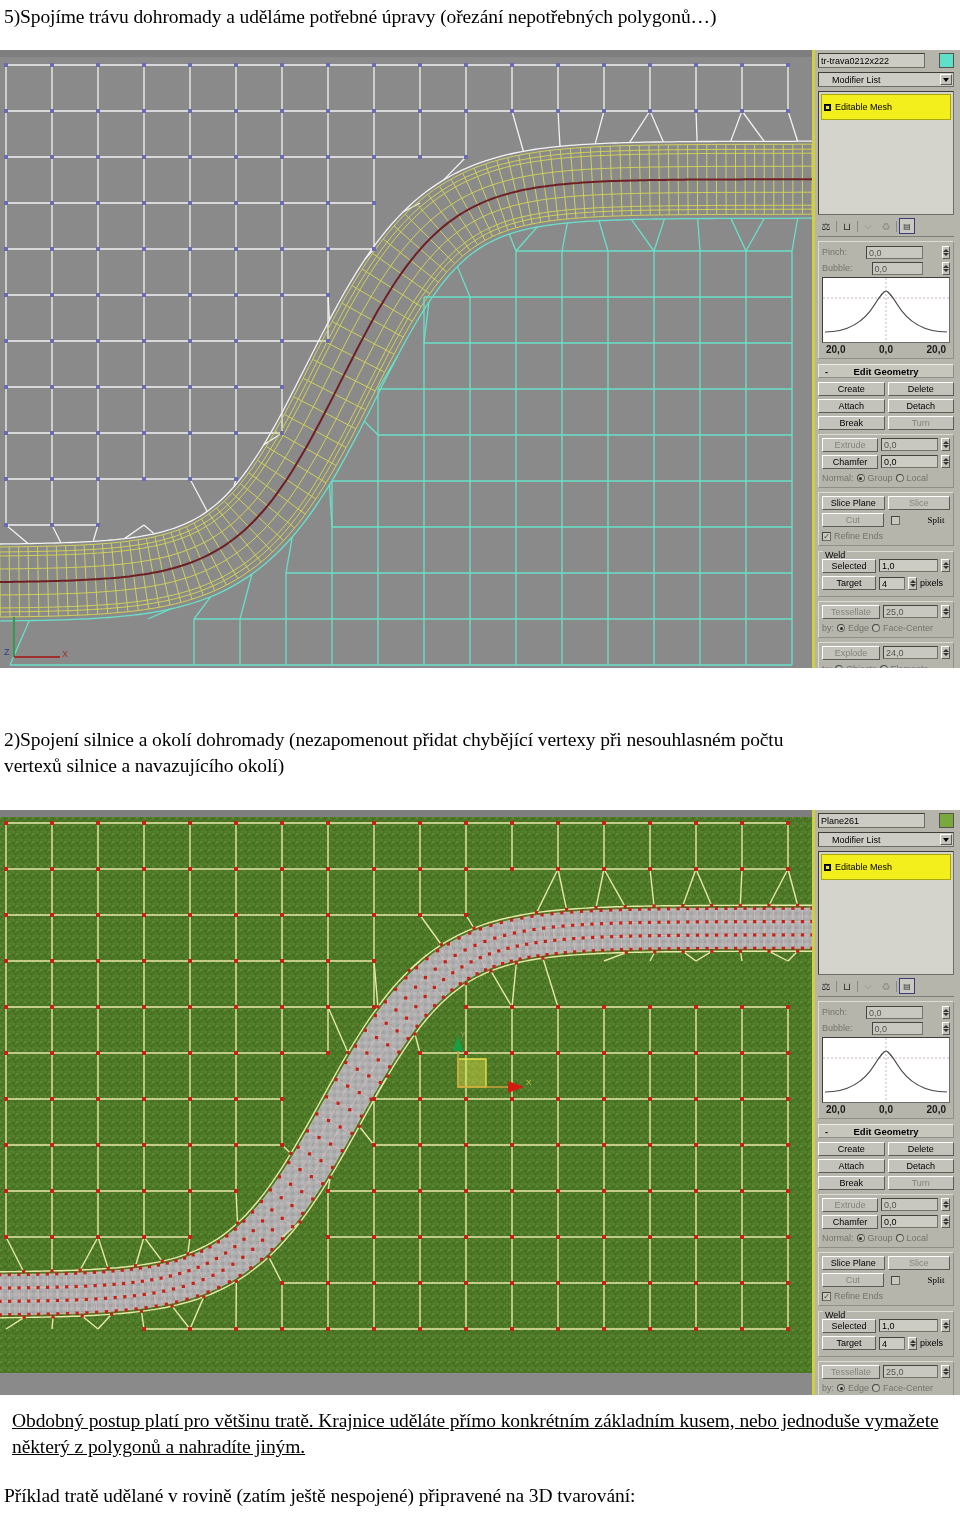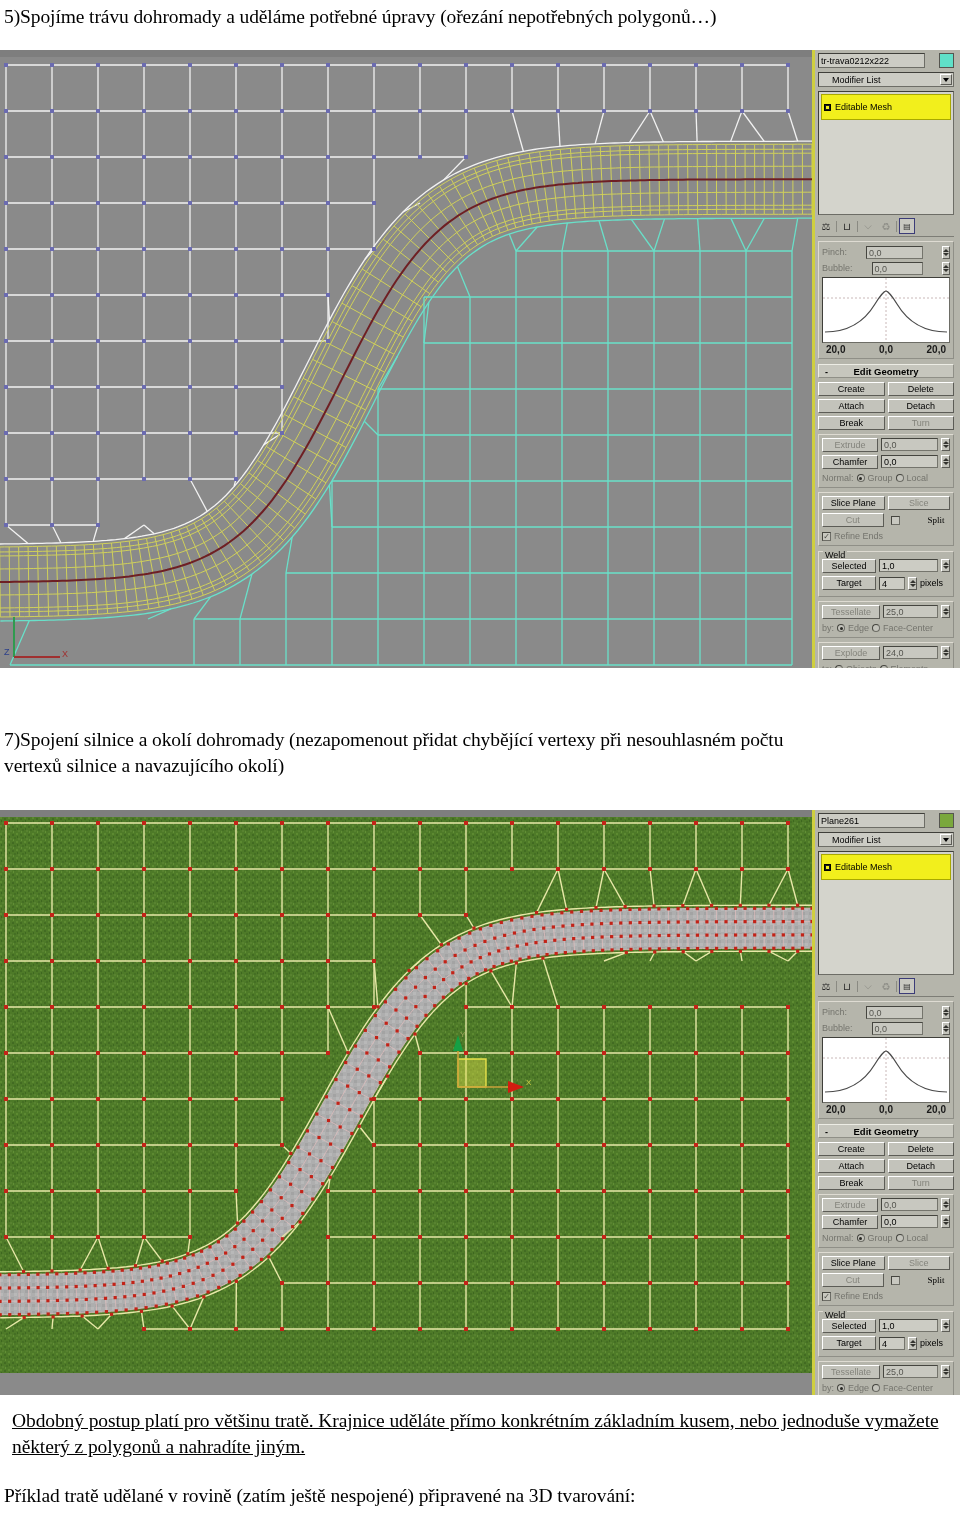--- a/index.html
+++ b/index.html
@@ -958,21 +958,21 @@
             <span>Objects</span>
             <span class="radio"></span>
             <span>Elements</span>
           </div>
         </div>
       </div>
     </div>
   </div>
 </div>
 
-<div id="caption-6" class="doc-text">7)Spojení silnice a okolí dohromady (nezapomenout přidat chybějící vertexy při nesouhlasném počtu vertexů silnice a navazujícího okolí)</div>
+<div id="caption-6" class="doc-text">2)Spojení silnice a okolí dohromady (nezapomenout přidat chybějící vertexy při nesouhlasném počtu vertexů silnice a navazujícího okolí)</div>
 
 <div id="shot-2" class="shot">
   <div class="shot-top-bar"></div>
 
   <div id="vp-2" class="viewport">
     <svg width="812" height="578" viewBox="0 0 812 578">
       <defs>
         <pattern id="grasspat" width="8" height="8" patternUnits="userSpaceOnUse">
           <rect width="8" height="8" fill="#4e7a28"></rect>
           <rect x="0" y="0" width="2" height="2" fill="#5d8a31"></rect>

